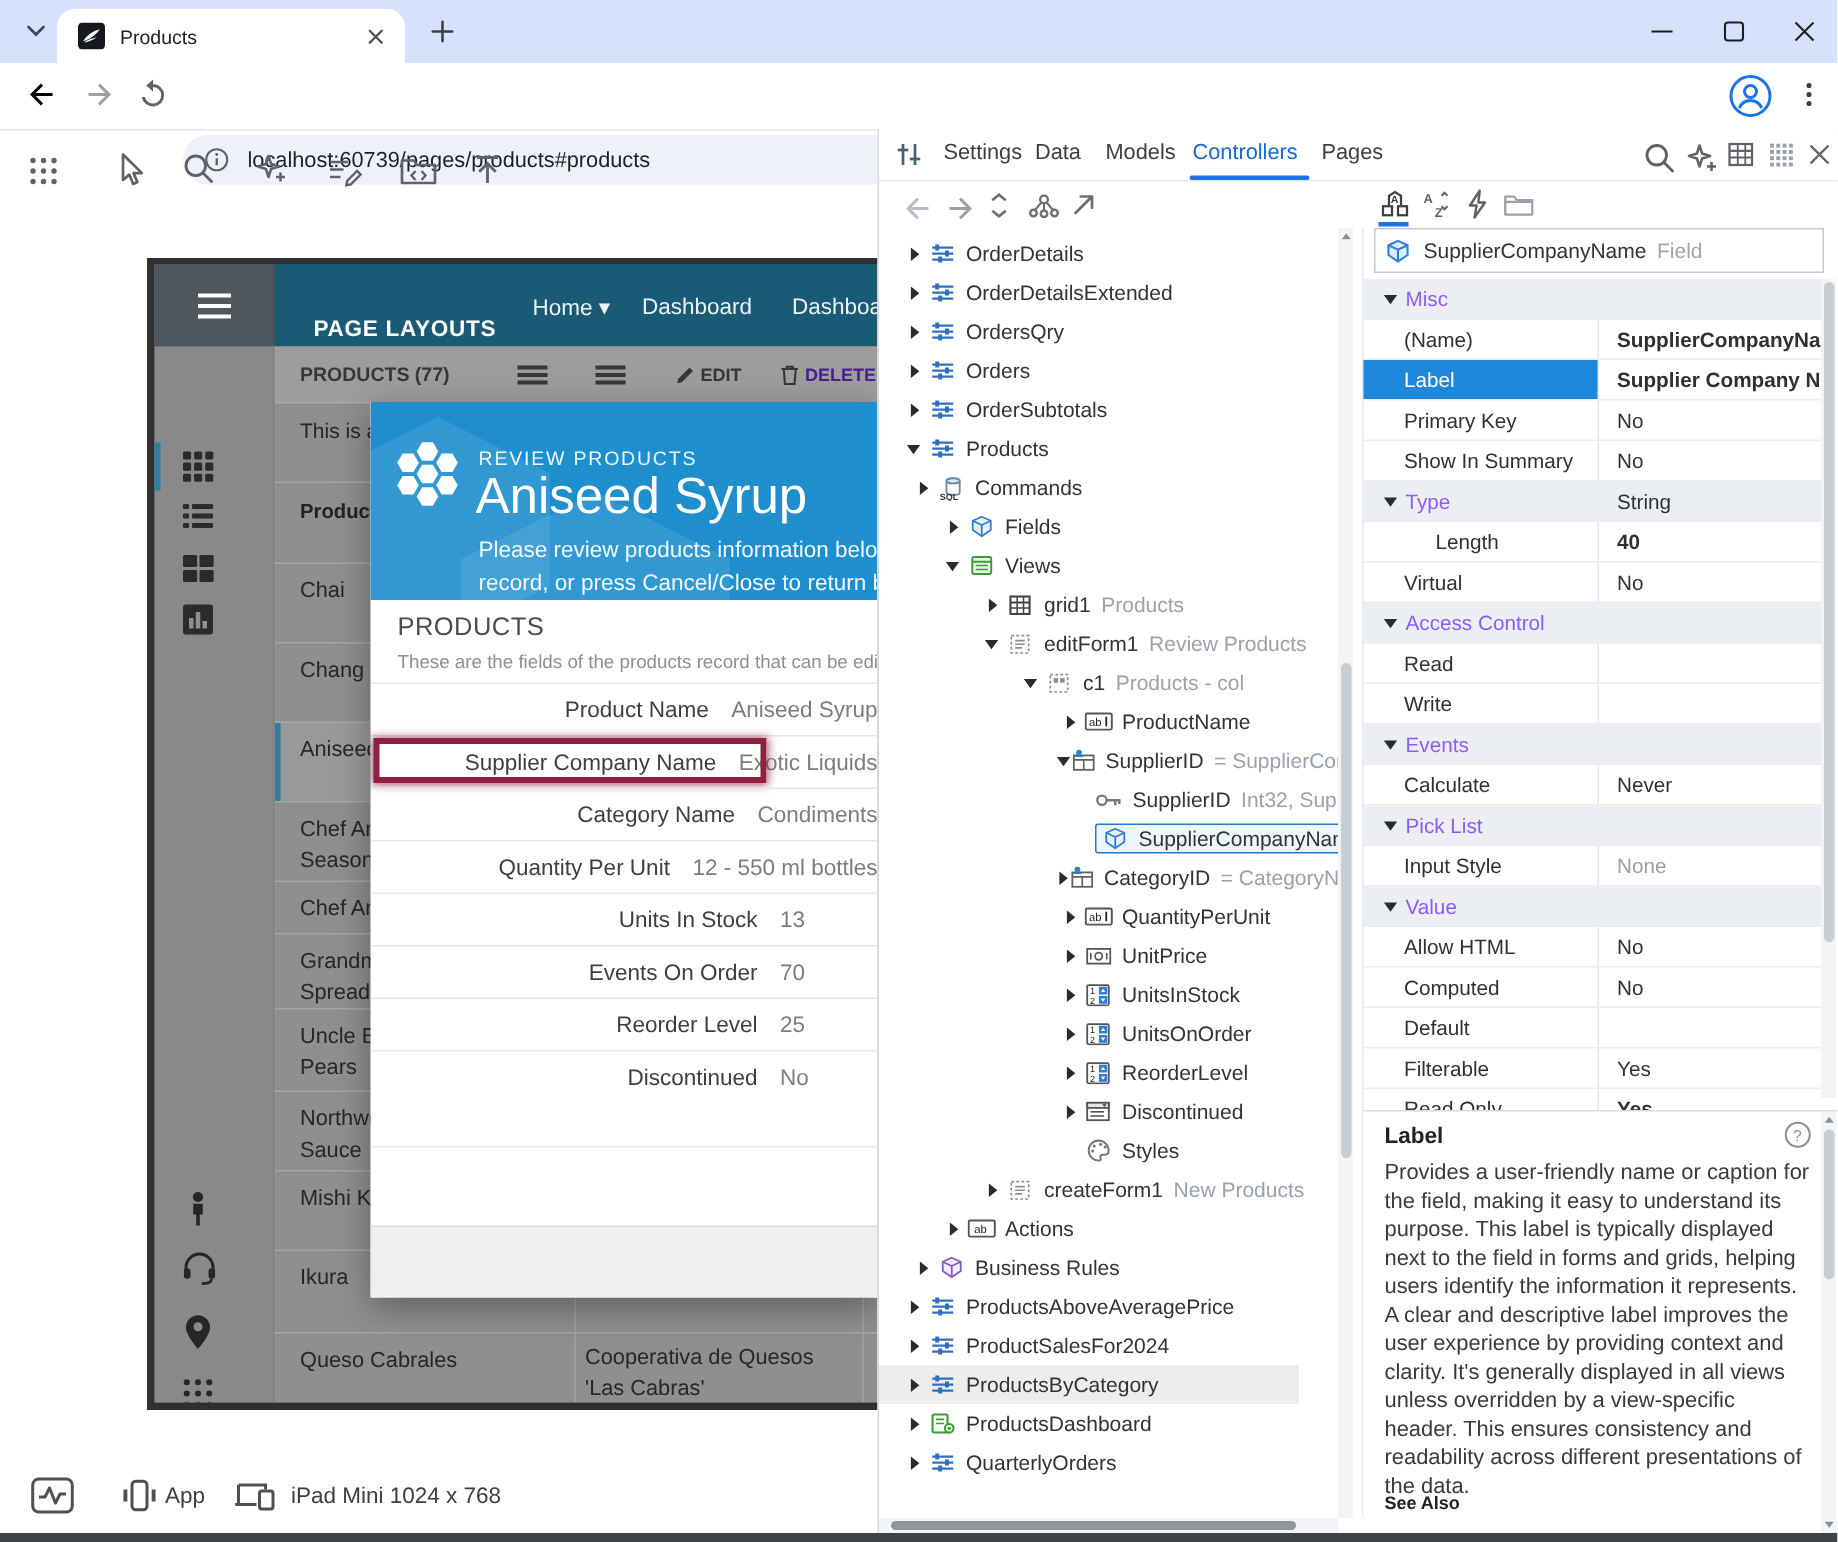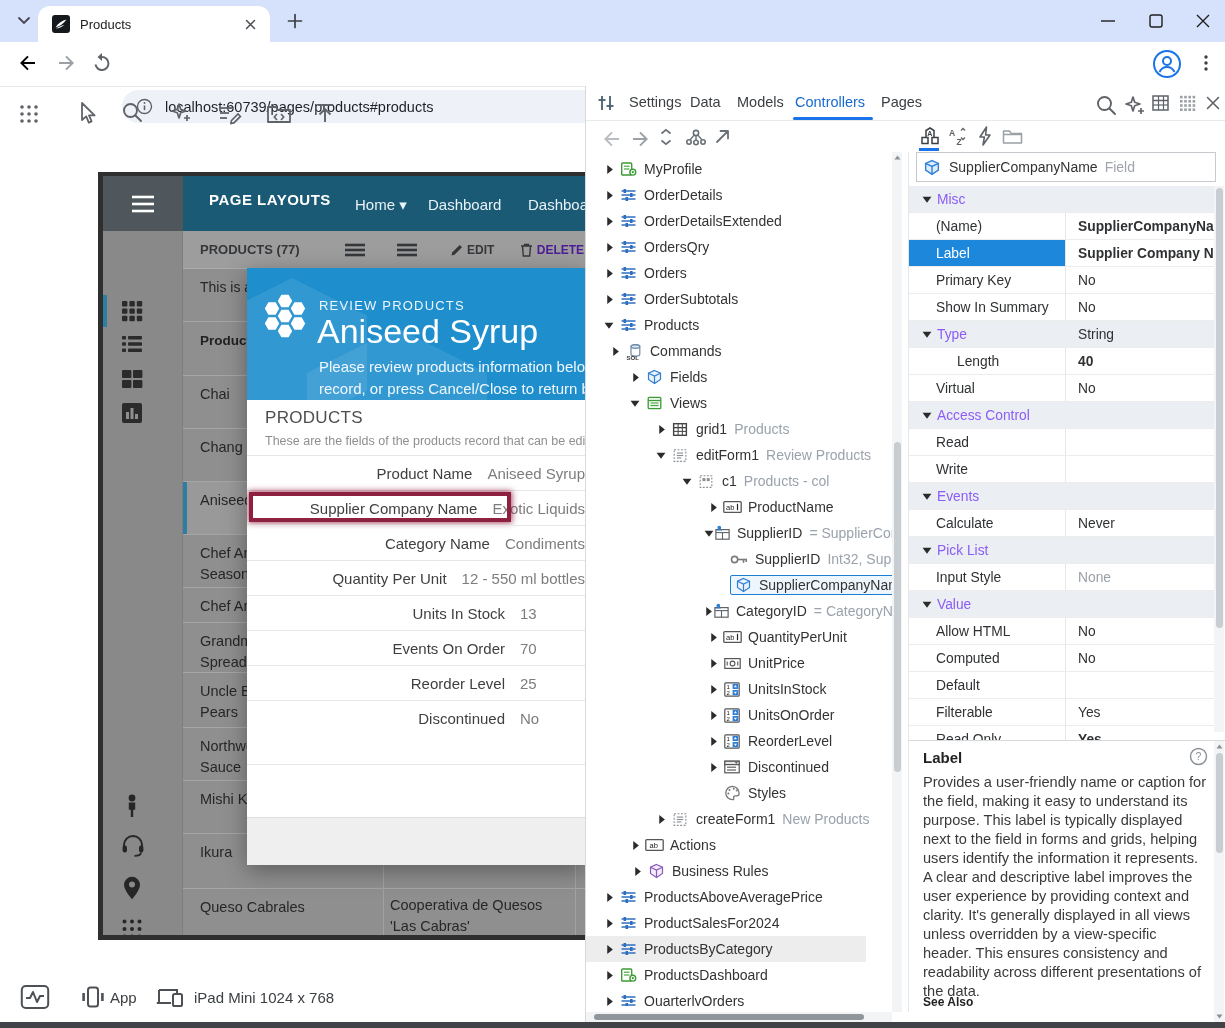--- a/index.html
+++ b/index.html
@@ -13,21 +13,21 @@
   #tab{left:38px;top:6px;width:232px;height:36px;background:#fff;border-radius:12px 12px 0 0;display:flex;align-items:center}
   #tabtitle{font-size:13px;color:#202124;margin-left:10px;flex:1}
   #chromebar{left:0;top:42px;width:1225px;height:44px;background:#fff;border-bottom:1px solid #e4e7eb}
   #omnibox{left:122px;top:48px;width:1014px;height:33px;background:#eef1f8;border-radius:17px;display:flex;align-items:center}
   #urltext{font-size:14.5px;color:#1e2124;margin-left:12px;flex:1}
   
   .dicon{color:#5f6368}
   #frame{left:98px;top:172px;width:487px;height:768px;border-left:5px solid #2f2f2f;border-top:4px solid #2f2f2f;border-bottom:5px solid #2f2f2f;box-sizing:border-box;background:#8f8f8f;overflow:hidden}
   #apphead{left:0;top:0;width:482px;height:55px;background:#1a5a75}
   #hambblock{left:0;top:0;width:80px;height:55px;background:#50575c;display:flex;align-items:center;justify-content:center}
-  #apptitle{left:106px;top:15px;font-size:15px;font-weight:bold;letter-spacing:.5px;color:#fff}
+  #apptitle{left:106px;top:35px;font-size:15px;font-weight:bold;letter-spacing:.5px;color:#fff}
   .appnav{top:20px;font-size:15px;color:#e9f2f7}
   #strip{left:0;top:55px;width:80px;height:704px;background:#898989;border-right:1px solid #7d7d7d;box-sizing:border-box}
   .srow{border-top:1px solid #a6a6a6;color:#272727;font-size:14.5px;line-height:21px;padding:8px 4px 0 17px;box-sizing:border-box;overflow:hidden}
   .srow .l{white-space:nowrap;overflow:hidden}
   #modal{left:247px;top:268px;width:338px;height:597px;background:#fff;overflow:hidden;box-shadow:0 6px 22px rgba(0,0,0,.35)}
   #mhead{left:0;top:0;width:100%;height:132px;background:#1e8ecd;overflow:hidden}
   .hexdeco{background:rgba(255,255,255,.09)}
   #mkicker{left:72px;top:30px;font-size:13px;letter-spacing:1.2px;color:#ecf6fd}
   #mtitle{left:70px;top:44px;font-size:34px;color:#fff}
   .mdesc{left:72px;font-size:15px;color:#f0f8ff;white-space:nowrap}
@@ -630,37 +630,20 @@
 
   <div class="abs" id="tree" style="left:0;top:70px;width:308px;height:850px;overflow:hidden">
       <div class="trow" style="padding-left: 14px;">
         <span class="texp">
           <svg width="9" height="9" viewBox="0 0 8 8">
             <path d="M2 0l5 4-5 4z" fill="#2b2b2b"></path>
           </svg>
         </span>
         <span class="ticon">
           <svg width="17" height="16" viewBox="0 0 16 16">
-            <rect x="1.2" y="2" width="10" height="12" rx="1" fill="#fff" stroke="#3c9b35" stroke-width="1.4"></rect>
-            <line x1="3.5" y1="5.2" x2="9" y2="5.2" stroke="#3c9b35" stroke-width="1.1"></line>
-            <line x1="3.5" y1="8" x2="9" y2="8" stroke="#3c9b35" stroke-width="1.1"></line>
-            <circle cx="12.3" cy="11.2" r="2.9" fill="#fff" stroke="#3c9b35" stroke-width="1.4"></circle>
-            <circle cx="12.3" cy="11.2" r="1.1" fill="#3c9b35"></circle>
-          </svg>
-        </span>
-        <span class="tlabel">MyProfile</span>
-      </div>
-      <div class="trow" style="padding-left: 14px;">
-        <span class="texp">
-          <svg width="9" height="9" viewBox="0 0 8 8">
-            <path d="M2 0l5 4-5 4z" fill="#2b2b2b"></path>
-          </svg>
-        </span>
-        <span class="ticon">
-          <svg width="17" height="16" viewBox="0 0 16 16">
             <g stroke="#2e6fc0" stroke-width="1.5">
               <line x1="1" y1="4" x2="15" y2="4"></line>
               <line x1="1" y1="8" x2="15" y2="8"></line>
               <line x1="1" y1="12" x2="15" y2="12"></line>
             </g>
             <g fill="#2e6fc0">
               <rect x="3" y="2" width="2.6" height="4"></rect>
               <rect x="9.5" y="6" width="2.6" height="4"></rect>
               <rect x="5" y="10" width="2.6" height="4"></rect>
             </g>
@@ -1094,21 +1077,21 @@
           </svg>
         </span>
         <span class="ticon">
           <svg width="19" height="14" viewBox="0 0 19 14">
             <rect x="0.8" y="1.6" width="17.4" height="10.8" rx="1" fill="#fff" stroke="#555" stroke-width="1.3"></rect>
             <text x="4.5" y="9.8" font-size="7.5" fill="#222">ab</text>
           </svg>
         </span>
         <span class="tlabel">Actions</span>
       </div>
-      <div class="trow" style="padding-left: 42px;">
+      <div class="trow" style="padding-left: 20px;">
         <span class="texp">
           <svg width="9" height="9" viewBox="0 0 8 8">
             <path d="M2 0l5 4-5 4z" fill="#2b2b2b"></path>
           </svg>
         </span>
         <span class="ticon">
           <svg width="17" height="16" viewBox="0 0 16 16">
             <path d="M8 1.5l6 2.7v6.2L8 14.5 2 10.4V4.2z" fill="#f3ecfb" stroke="#8a5bbf" stroke-width="1.2"></path>
             <path d="M2 4.2L8 7l6-2.8M8 7v7.5" fill="none" stroke="#8a5bbf" stroke-width="1.2"></path>
           </svg>

